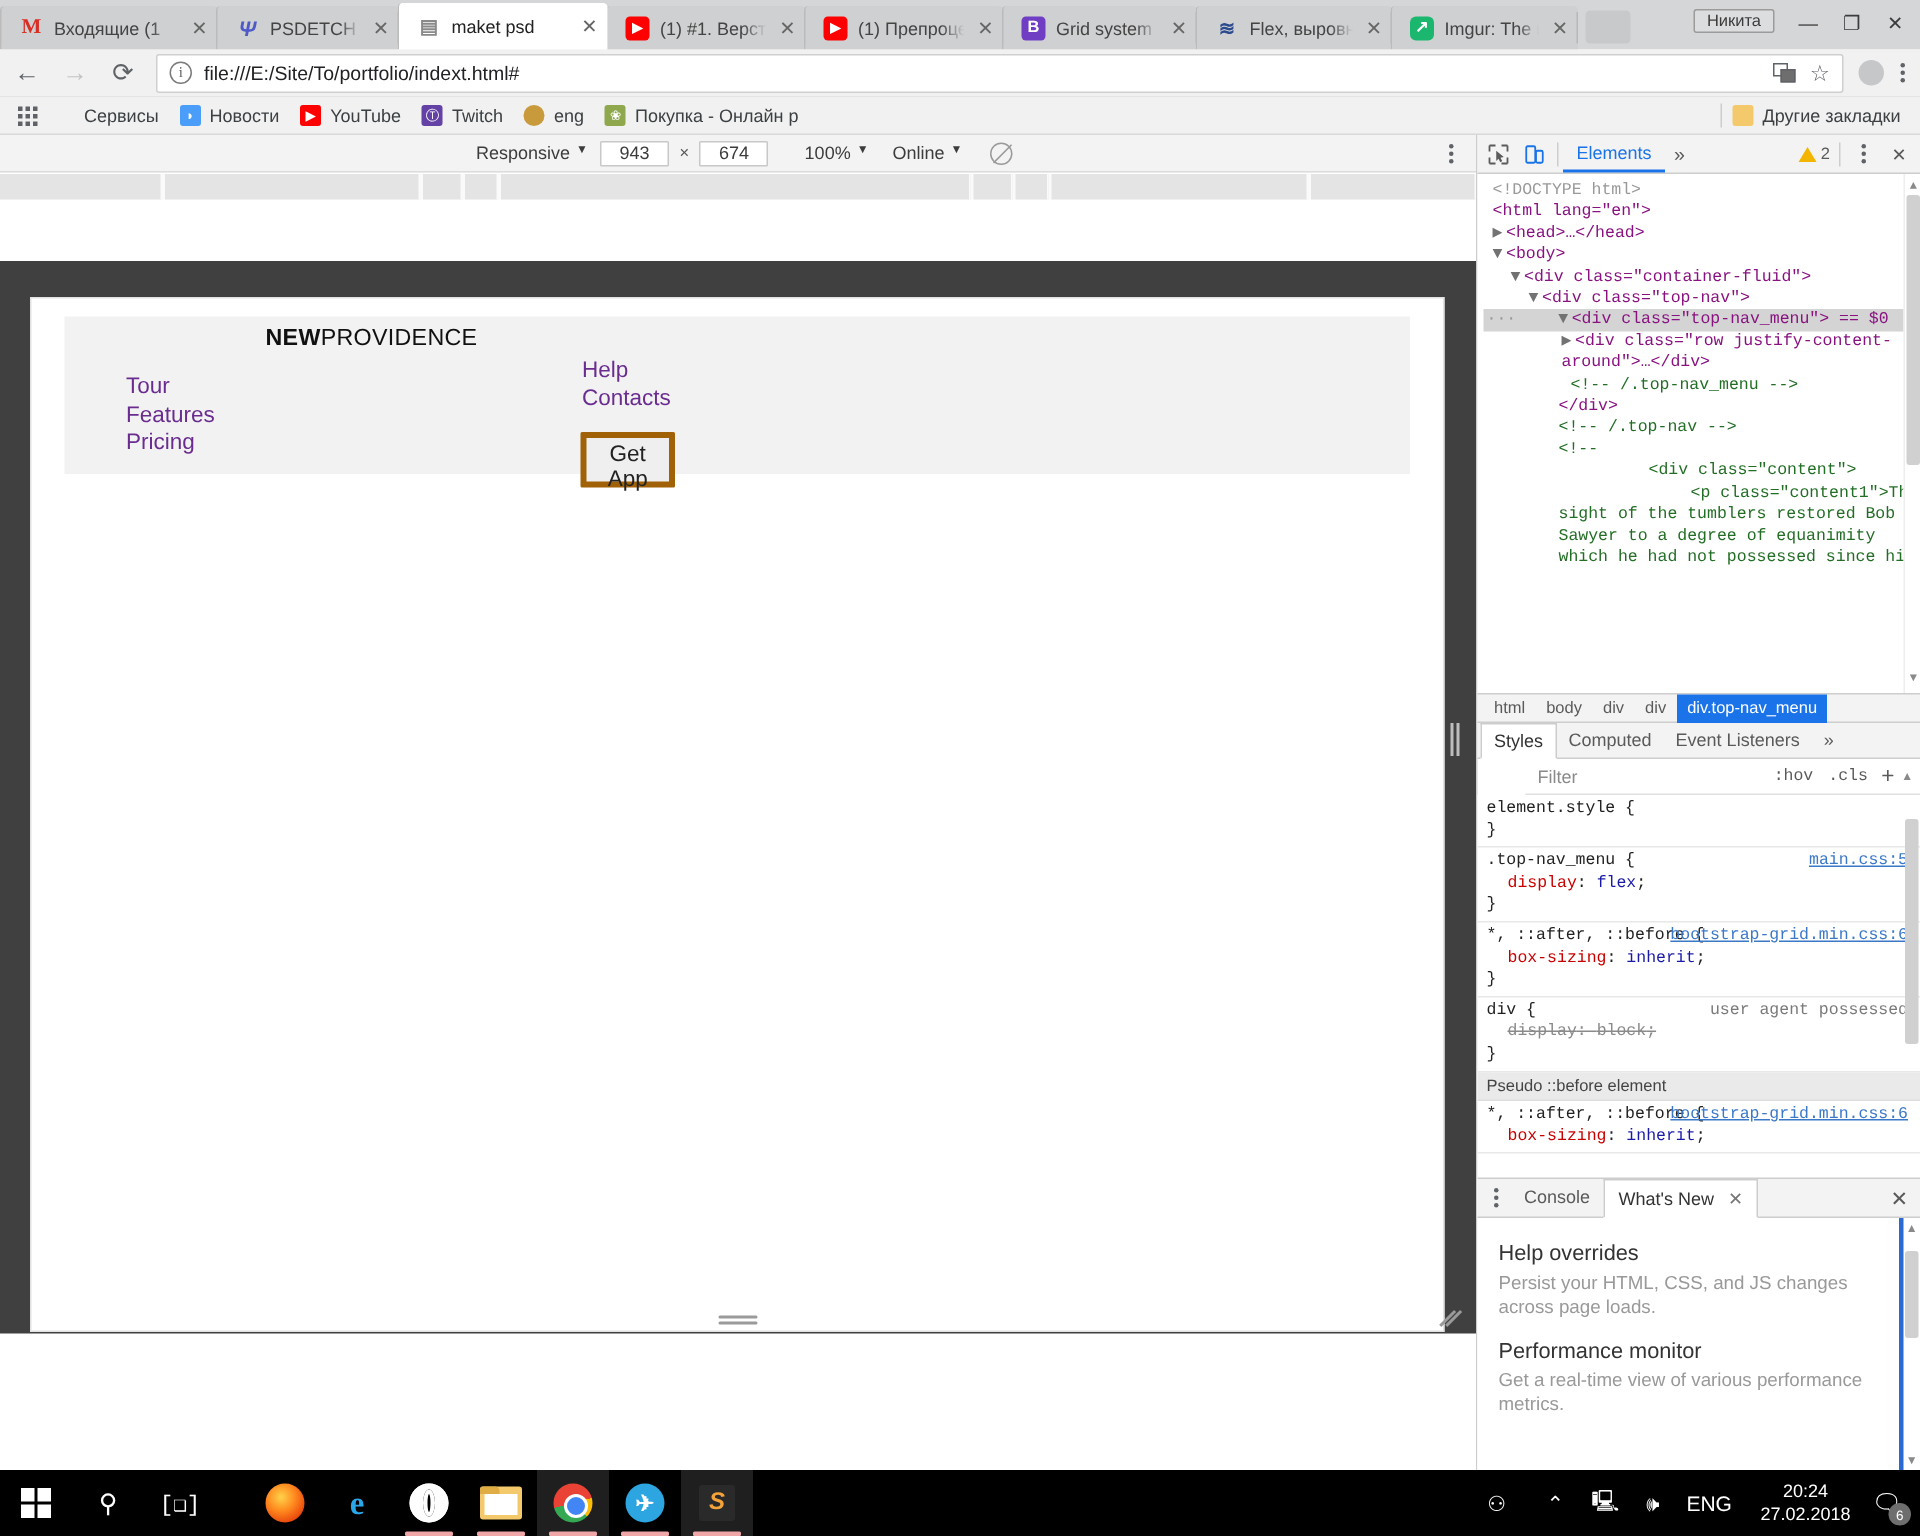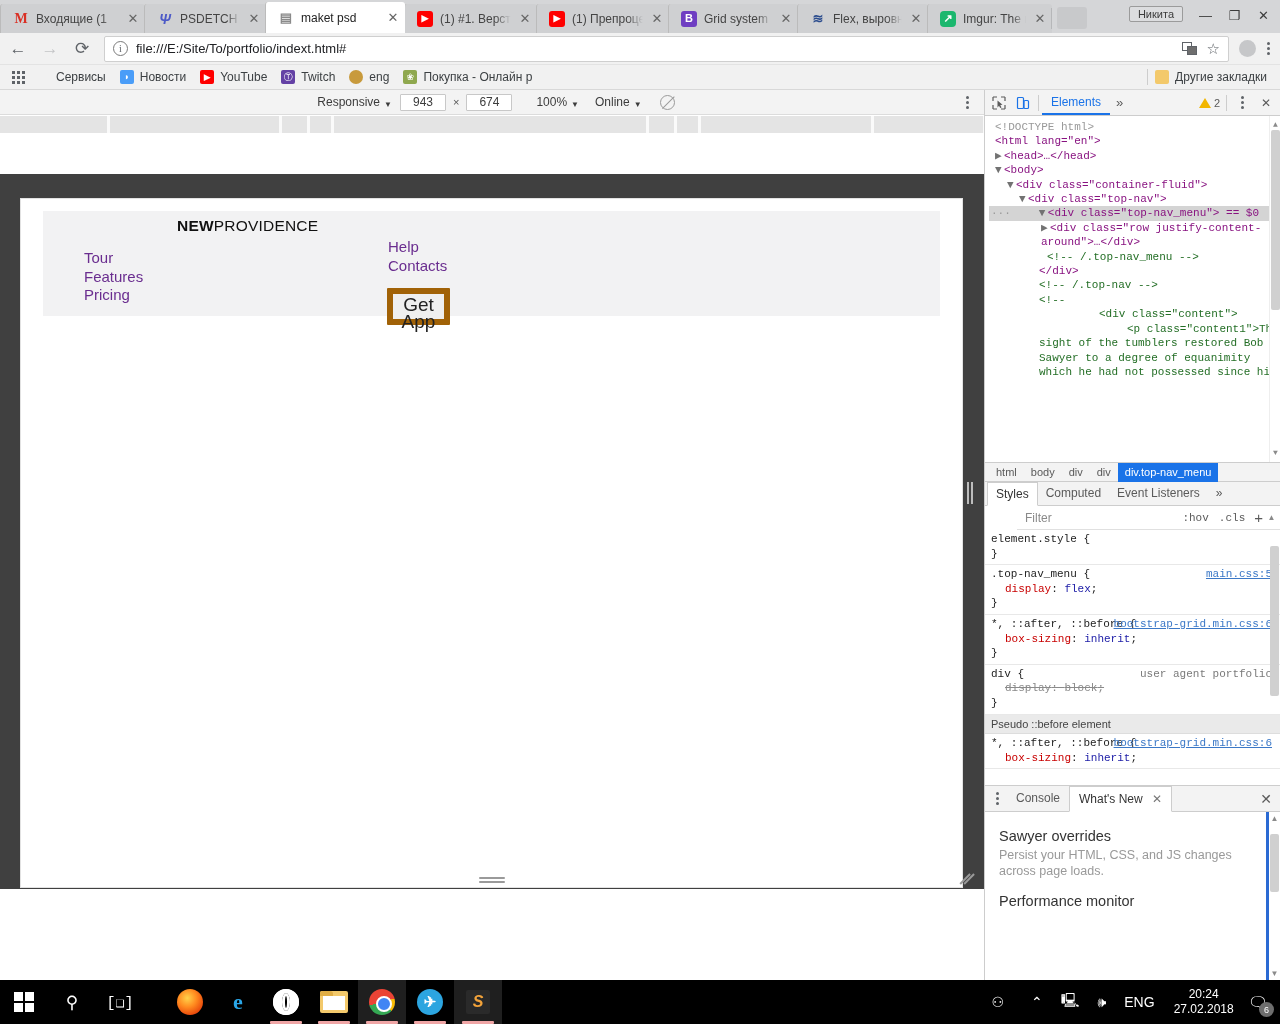--- a/index.html
+++ b/index.html
@@ -229,21 +229,21 @@
   .wn-scroll .thumb{ position:absolute; left:1px; top:22px; width:9px; height:58px; background:#d0d0d0; border-radius:2px;}
   .wn-blue{ position:absolute; right:11px; top:0; bottom:0; width:3px; background:#2a6ad3;}
 
   
   .device-bar{
     position:absolute; top:90px; left:0; width:984px; height:25px;
     background:#f3f3f3; border-bottom:1px solid #dcdcdc;
     display:flex; align-items:center; justify-content:center; gap:0;
     font-size:12px; color:#3c3c3c;
   }
-  .db-item{ display:flex; align-items:flex-end; gap:4px; padding:0 8px;}
+  .db-item{ display:flex; align-items:flex-start; gap:4px; padding:0 8px;}
   .caret{ font-size:8px; color:#3c3c3c;}
   .db-input{
     width:46px; height:17px; border:1px solid #c8c8c8; background:#fff;
     text-align:center; font-size:12px; line-height:15px; color:#3c3c3c; border-radius:1px;
   }
   .db-x{ padding:0 7px; color:#555; font-size:11px;}
   .db-nothrottle{ width:15px; height:15px; border:1.4px solid #9a9a9a; border-radius:50%; position:relative; margin-left:10px;}
   .db-nothrottle::after{content:"";position:absolute;left:-1px;top:6px;width:17px;height:1.4px;background:#9a9a9a;transform:rotate(-45deg);}
   .db-kebab{ position:absolute; right:8px; width:18px;height:20px;display:flex;flex-direction:column;align-items:center;justify-content:center;gap:2px;}
   .db-kebab b{width:3px;height:3px;border-radius:50%;background:#5f6368;display:block;}
@@ -273,21 +273,21 @@
     letter-spacing:0.2px; font-family:"Liberation Sans",sans-serif;
   }
   .brand b{ font-weight:bold; }
   .brand span{ font-weight:normal; }
   .nav-col{ position:absolute; font-size:15px; line-height:18.5px; color:#6a2d8f;}
   .nav-left{ left:41px; top:38px;}
   .nav-right{ left:345px; top:27px;}
   .nav-col a{ display:block; color:#6a2d8f; text-decoration:none;}
   .getapp{
     position:absolute; left:344px; top:77px; width:63px; height:37px;
-    border:6px solid #a16207; background:#efefef; font-size:19px; color:#222;
+    border:4px solid #a16207; background:#efefef; font-size:15px; color:#222;
     line-height:17px; text-align:center; padding-top:2px; border-radius:1px;
   }
   .vp-resize-h{
     position:absolute; left:50%; transform:translateX(-50%); bottom:6px;
     width:26px; height:6px;
   }
   .vp-resize-h b{ display:block; height:2px; background:#9a9a9a; margin-bottom:2px; border-radius:1px;}
   .vp-resize-corner{
     position:absolute; right:10px; bottom:4px; width:14px; height:14px;
   }
@@ -626,21 +626,21 @@
         <div><span class="prop">display</span><span class="punc">: </span><span class="val">flex</span><span class="punc">;</span></div>
         <div class="sel-txt">}</div>
       </div>
       <div class="rule">
         <span class="src">bootstrap-grid.min.css:6</span>
         <div class="sel-txt">*, ::after, ::before {</div>
         <div><span class="prop">box-sizing</span><span class="punc">: </span><span class="val">inherit</span><span class="punc">;</span></div>
         <div class="sel-txt">}</div>
       </div>
       <div class="rule">
-        <span class="src ua">user agent portfolio</span>
+        <span class="src ua">user agent possessed</span>
         <div class="sel-txt">div {</div>
         <div class="strike"><span class="prop">display</span><span>: </span><span>block</span><span>;</span></div>
         <div class="sel-txt">}</div>
       </div>
       <div class="pseudo-hdr">Pseudo ::before element</div>
       <div class="rule">
         <span class="src">bootstrap-grid.min.css:6</span>
         <div class="sel-txt">*, ::after, ::before {</div>
         <div><span class="prop">box-sizing</span><span class="punc">: </span><span class="val">inherit</span><span class="punc">;</span></div>
       </div>
@@ -658,25 +658,26 @@
           </span>
         <span class="dw-tab">Console</span>
         <span class="dw-tab sel">
           <span>What's New</span>
           <span class="dw-close">✕</span>
         </span>
         <span class="dw-x">✕</span>
       </div>
       <div class="wn-body">
         <div class="wn-item">
-          <div class="wn-title">Sawyer overrides</div>
+          <div class="wn-title">Help overrides</div>
           <div class="wn-desc">Persist your HTML, CSS, and JS changes across page loads.</div>
         </div>
         <div class="wn-item">
           <div class="wn-title">Performance monitor</div>
+          <div class="wn-desc">Get a real-time view of various performance metrics.</div>
         </div>
         <div class="wn-blue"></div>
         <div class="wn-scroll">
           <span class="sc-arrow" style="top:2px">▲</span>
           <div class="thumb"></div>
           <span class="sc-arrow" style="bottom:2px">▼</span>
         </div>
       </div>
     </div>
   </div>

